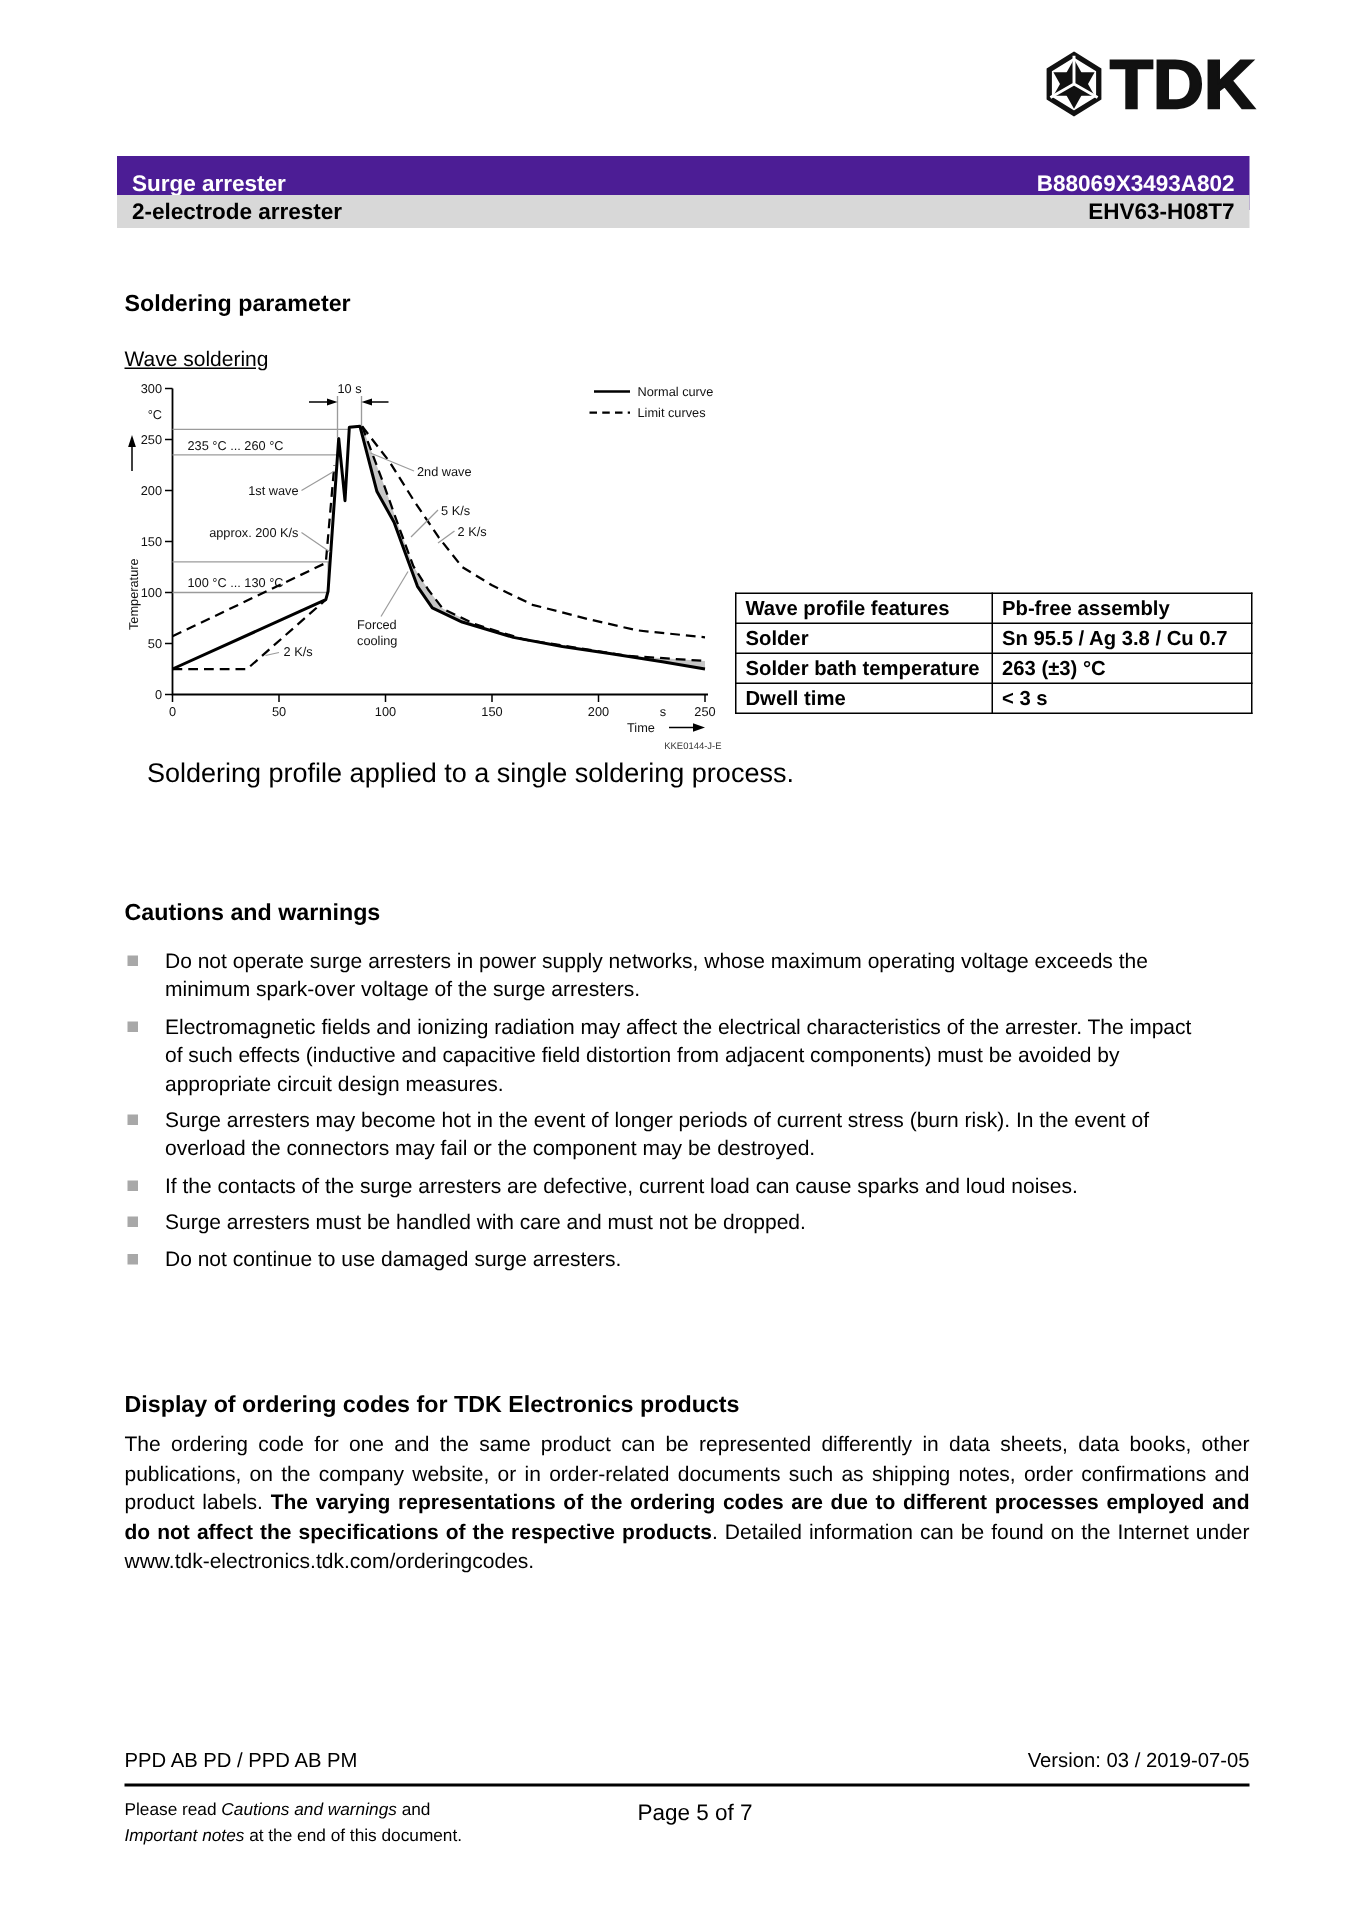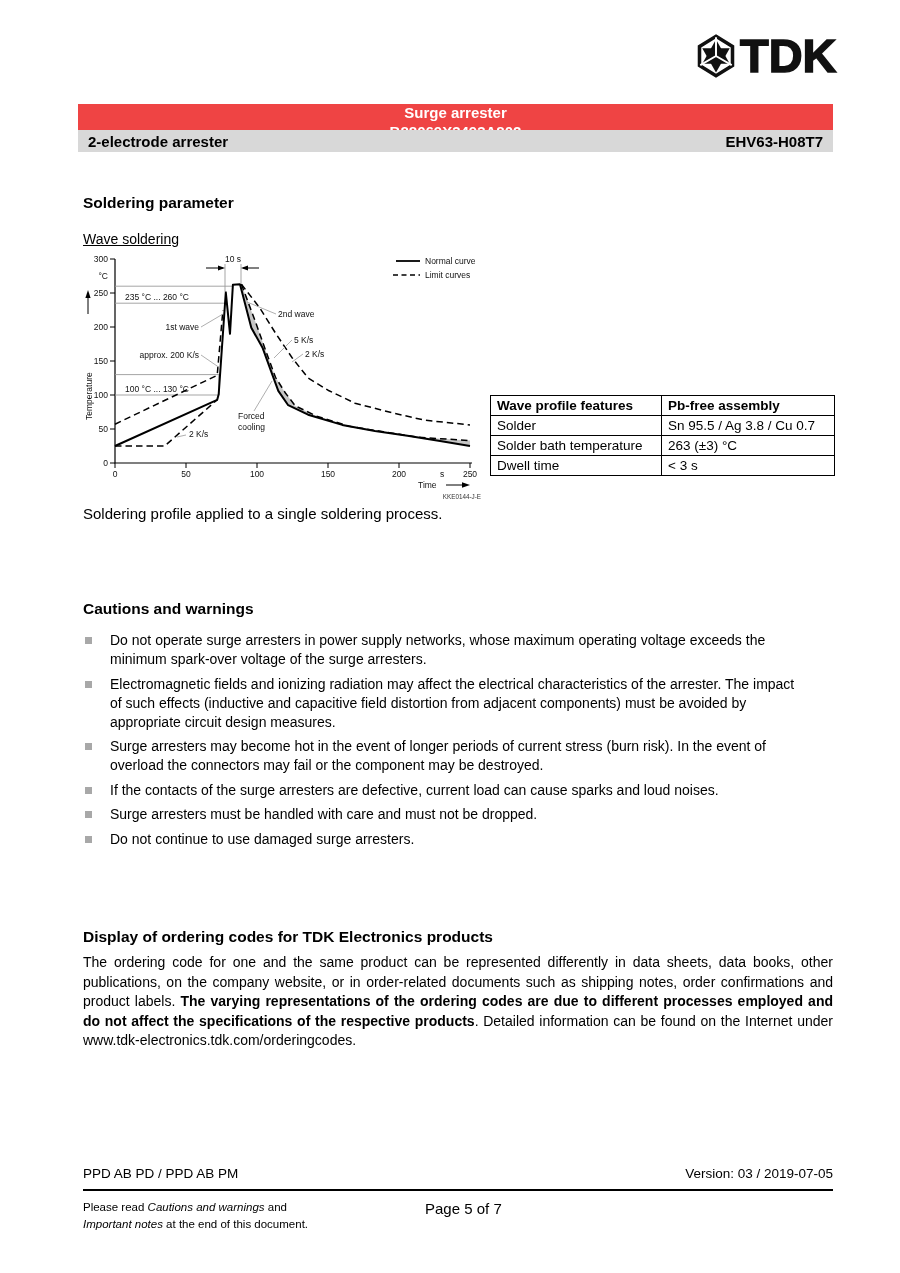--- a/index.html
+++ b/index.html
@@ -7,40 +7,40 @@
         font-family:"Liberation Sans",sans-serif;color:#000;}
 
   
   .logo{position:absolute;top:33px;right:64px;display:flex;align-items:center;gap:5px;}
   .logo-text{font-size:46px;font-weight:bold;color:#111;letter-spacing:0px;
              -webkit-text-stroke:1.5px #111;line-height:1;transform:scaleX(1.02);}
 
   
   .bar{position:absolute;left:78px;width:755px;display:flex;justify-content:space-between;
        align-items:center;box-sizing:border-box;padding:0 10px;font-weight:bold;font-size:15px;}
-  .bar1{top:104px;height:36px;background:#ef4444;color:#fff;flex-direction:column;}
+  .bar1{top:104px;height:36px;background:#4c1d95;color:#fff;}
   .bar2{top:130px;height:22px;background:#d8d8d8;color:#000000;}
 
   .h-bold{position:absolute;left:83px;font-size:15.5px;font-weight:bold;}
   .h-soldering{top:194px;}
   .h-wave{position:absolute;left:83px;top:231px;font-size:14px;text-decoration:underline;}
 
   .chart-wrap{position:absolute;left:78px;top:250px;width:412px;height:256px;}
   .chart-wrap svg{display:block;}
   svg text{font-family:"Liberation Sans",sans-serif;}
 
   
   .wave-table{position:absolute;left:490px;top:395px;border-collapse:collapse;font-size:13.5px;}
   .wave-table th,.wave-table td{border:1px solid #000;padding:1px 6px;height:17px;
-      text-align:left;font-weight:normal;white-space:nowrap;}
+      text-align:left;font-weight:bold;white-space:nowrap;}
   .wave-table th{font-weight:bold;}
   .wave-table .c1{width:158px;}
   .wave-table .c2{width:160px;}
 
-  .caption{position:absolute;left:83px;top:505px;font-size:15px;}
+  .caption{position:absolute;left:98px;top:505px;font-size:18px;}
 
   .cautions-title{top:600px;}
   .cautions-list{position:absolute;left:83px;top:631px;width:722px;margin:0;padding:0;list-style:none;
                  font-size:14px;line-height:19px;}
   .cautions-list li{position:relative;padding-left:27px;margin-bottom:5.5px;}
   .cautions-list li::before{content:"";position:absolute;left:2px;top:6px;width:7px;height:7px;background:#a8a8a8;}
 
   .ordering-title{top:928px;}
   .ordering-para{position:absolute;left:83px;top:953px;width:750px;font-size:14px;
                  line-height:19.5px;text-align:justify;}

